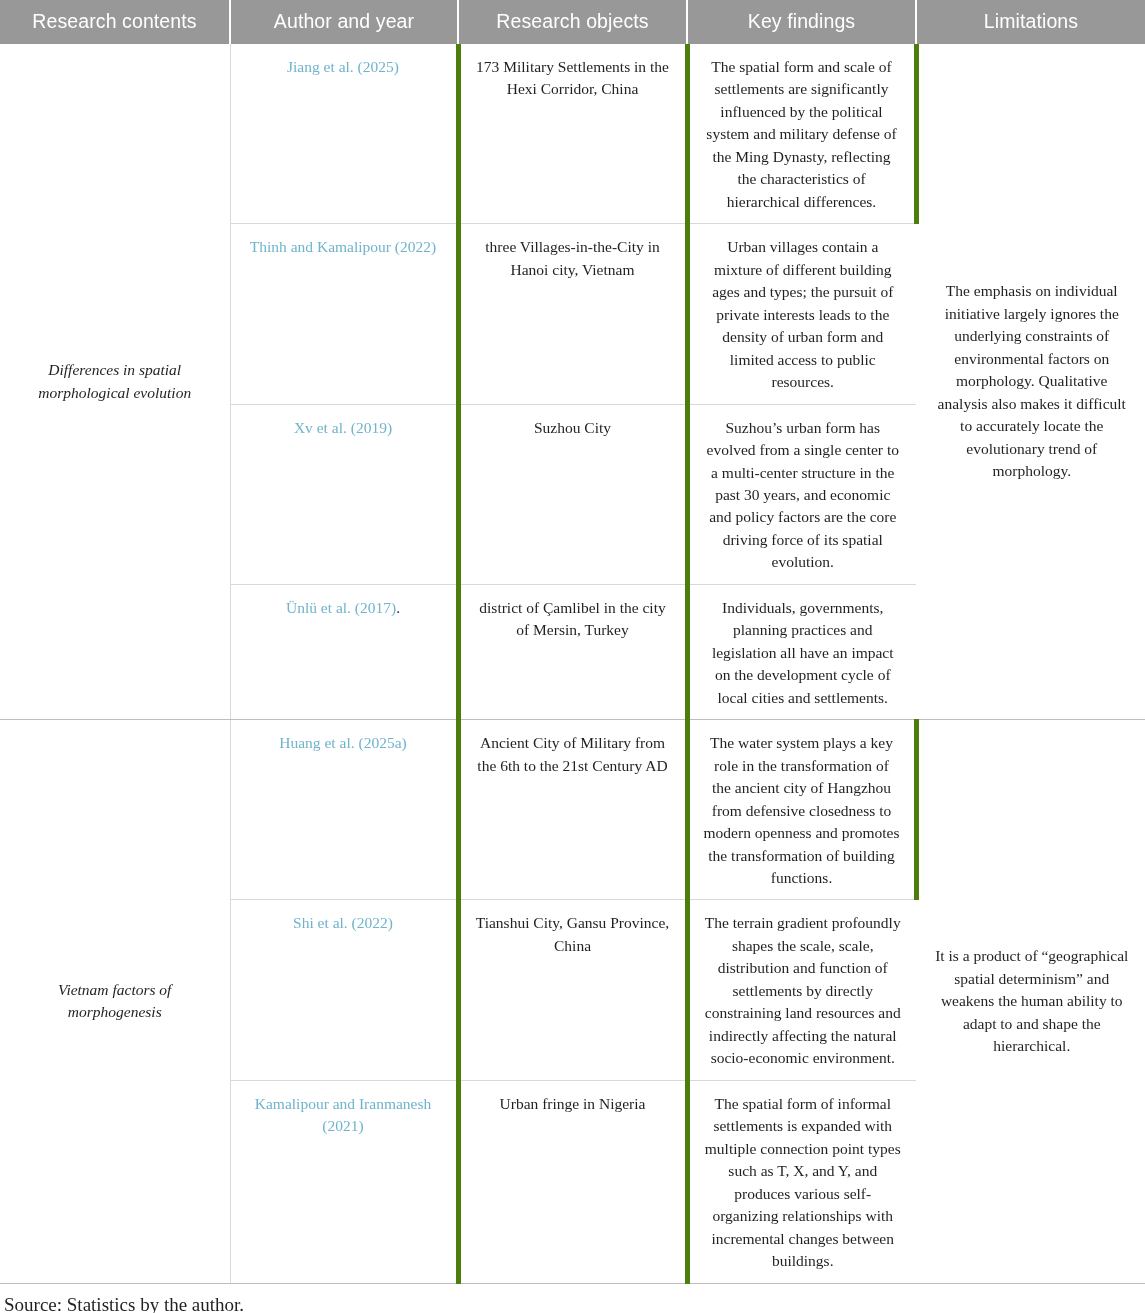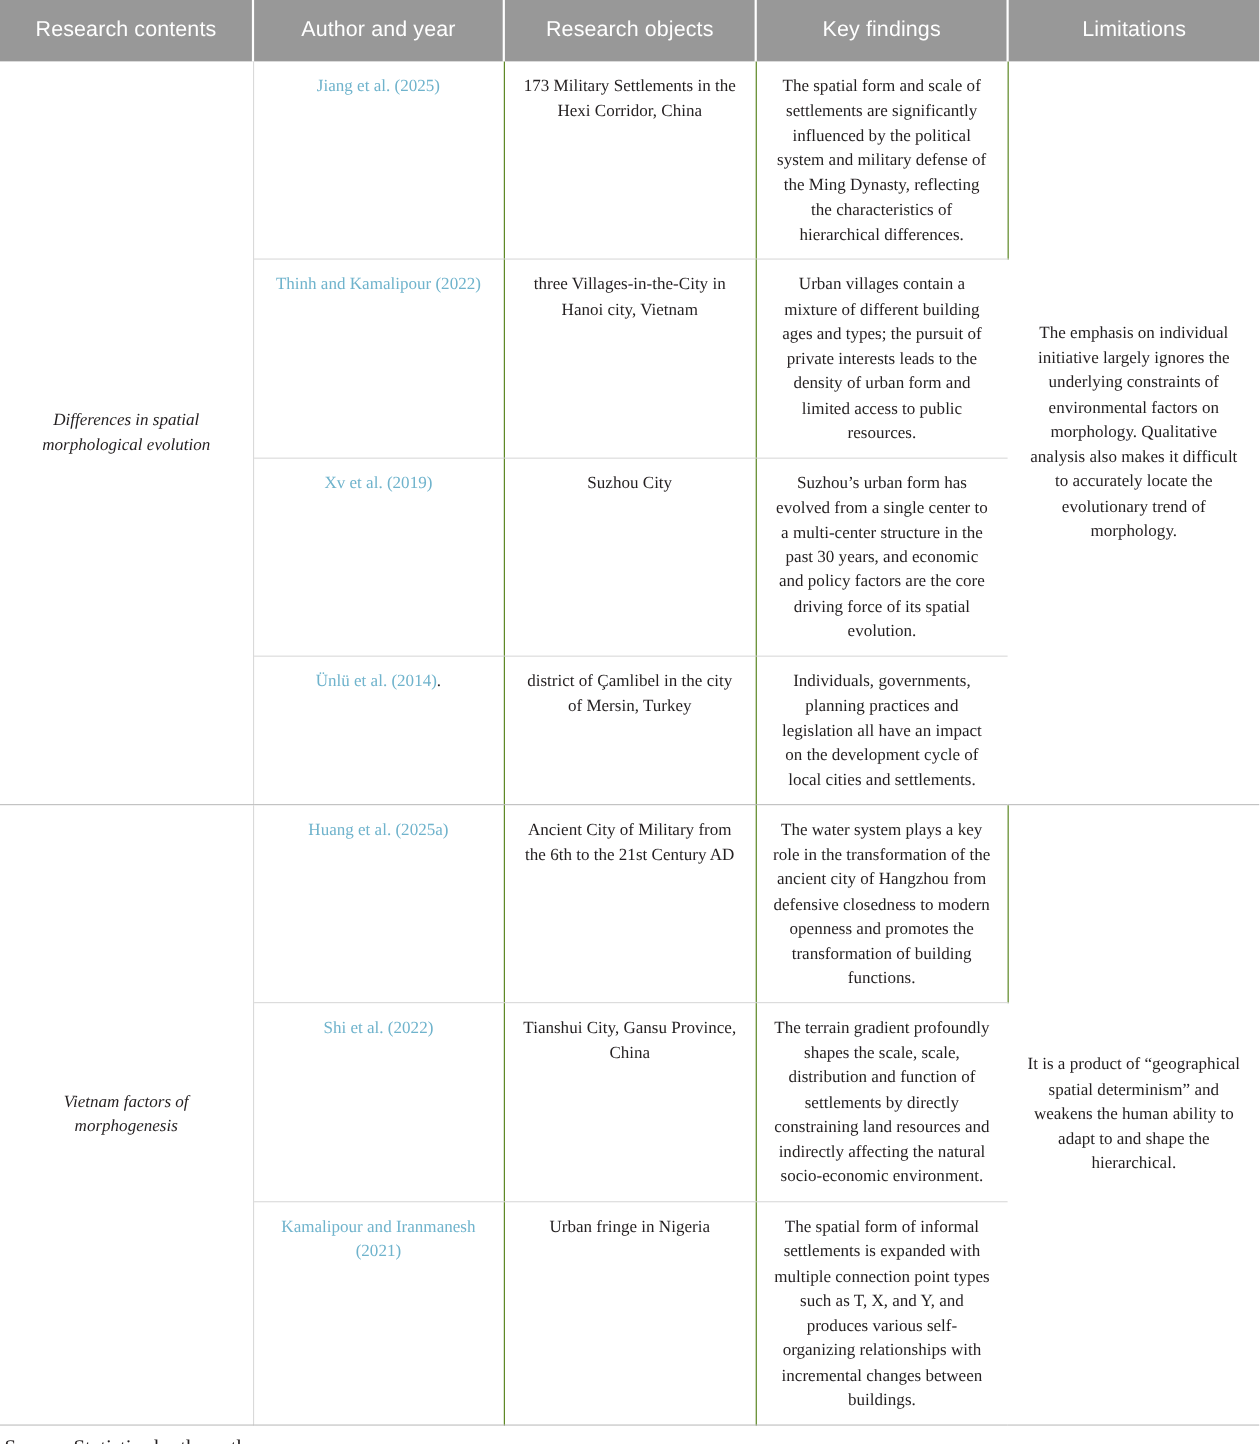--- a/index.html
+++ b/index.html
@@ -29,37 +29,37 @@
   
   thead th {
     background: #989898;
     color: #ffffff;
     font-family: "Liberation Sans", "DejaVu Sans", sans-serif;
     font-weight: 400;
     font-size: 19.5px;
     line-height: 1.2;
     text-align: center;
     vertical-align: middle;
-    height: 56px;
+    height: 44px;
     padding: 0 6px;
     border-right: 2px solid #ffffff;
     letter-spacing: 0.1px;
   }
   thead th:last-child {
     border-right: none;
   }
 
   
   tbody td {
     font-size: 15.5px;
     line-height: 1.45;
     text-align: center;
     vertical-align: top;
     padding: 12px 14px 10px 14px;
-    border-right: 1px solid #4d7c0f;
+    border-right: 5px solid #4d7c0f;
     border-bottom: 1px solid #d9d9d9;
     background: #ffffff;
     word-wrap: break-word;
     overflow-wrap: break-word;
   }
   tbody td:last-child {
     border-right: none;
   }
 
   
@@ -152,21 +152,21 @@
         <td>Urban villages contain a mixture of different building ages and types; the pursuit of private interests leads to the density of urban form and limited access to public resources.</td>
       </tr>
 
       <tr>
         <td><span class="author-link">Xv et al. (2019)</span><span class="author-suffix"></span></td>
         <td>Suzhou City</td>
         <td>Suzhou’s urban form has evolved from a single center to a multi-center structure in the past 30 years, and economic and policy factors are the core driving force of its spatial evolution.</td>
       </tr>
 
       <tr class="section-end">
-        <td><span class="author-link">Ünlü et al. (2014)</span><span class="author-suffix">.</span></td>
+        <td><span class="author-link">Ünlü et al. (2017)</span><span class="author-suffix">.</span></td>
         <td>district of Çamlibel in the city of Mersin, Turkey</td>
         <td>Individuals, governments, planning practices and legislation all have an impact on the development cycle of local cities and settlements.</td>
       </tr>
 
       <tr>
         <td class="col-contents" rowspan="3">Vietnam factors of morphogenesis</td>
         <td><span class="author-link">Huang et al. (2025a)</span><span class="author-suffix"></span></td>
         <td>Ancient City of Military from the 6th to the 21st Century AD</td>
         <td>The water system plays a key role in the transformation of the ancient city of Hangzhou from defensive closedness to modern openness and promotes the transformation of building functions.</td>
         <td class="col-limitations" rowspan="3">It is a product of “geographical spatial determinism” and weakens the human ability to adapt to and shape the hierarchical.</td>

